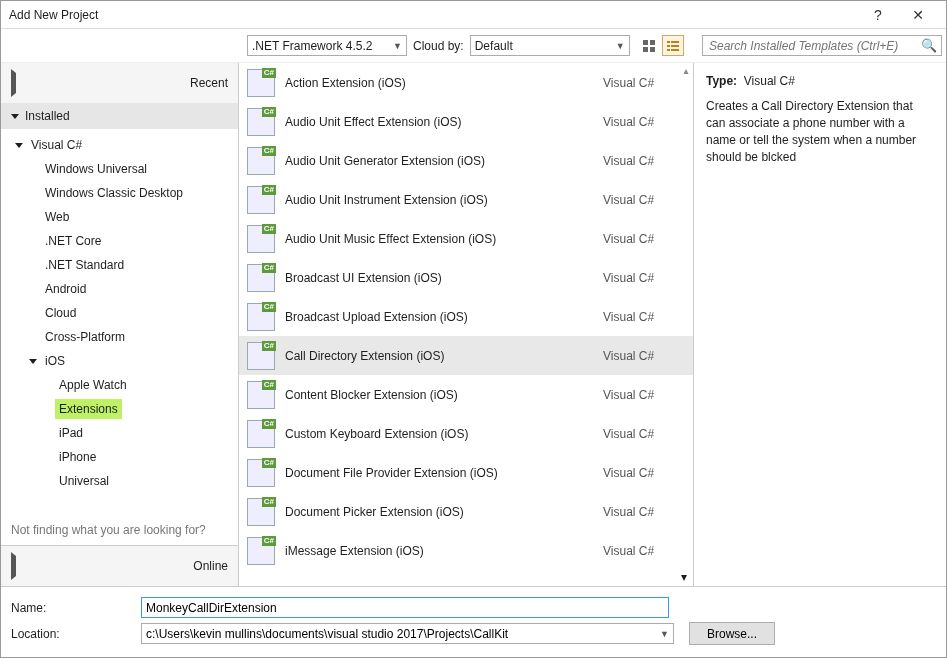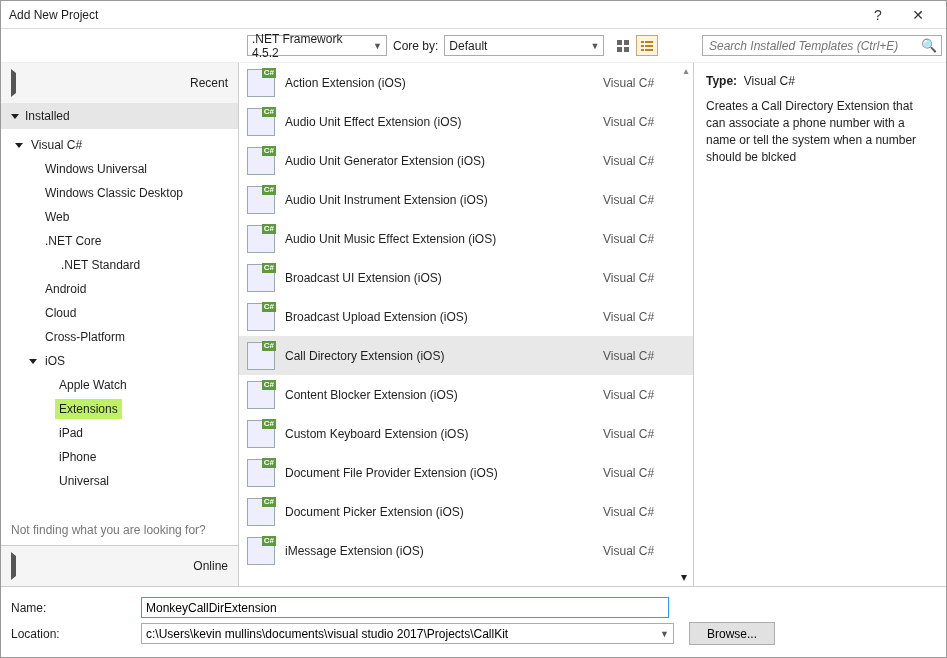--- a/index.html
+++ b/index.html
@@ -62,26 +62,26 @@
 <div class="window">
   <div class="titlebar">
     <span class="title">Add New Project</span>
     <span class="ctl">?</span>
     <span class="ctl">✕</span>
   </div>
 
   <div class="toolbar-wrap">
     <div style="width:238px"></div>
     <div class="midtoolbar">
-      <div class="combo" style="width:140px">
+      <div class="combo" style="width:160px">
         <span>.NET Framework 4.5.2</span>
         <span style="flex:1"></span>
           <span class="dd">▼</span>
       </div>
-      <span>Core by:</span>
+      <span>Cloud by:</span>
       <div class="combo" style="width:160px">
         <span>Default</span>
         <span style="flex:1"></span>
           <span class="dd">▼</span>
       </div>
       <div class="viewbtns">
         <div class="viewbtn">
           <svg class="grid-ico">
               <rect x="1" y="1" width="5" height="5" fill="#666"></rect>
               <rect x="8" y="1" width="5" height="5" fill="#666"></rect>
@@ -130,21 +130,21 @@
           </div>
         <div class="nd" style="padding-left:40px">
             <span class="lbl">Windows Classic Desktop</span>
           </div>
         <div class="nd" style="padding-left:40px">
             <span class="lbl">Web</span>
           </div>
         <div class="nd" style="padding-left:40px">
             <span class="lbl">.NET Core</span>
           </div>
-        <div class="nd" style="padding-left:56px">
+        <div class="nd" style="padding-left:40px">
             <span class="lbl">.NET Standard</span>
           </div>
         <div class="nd" style="padding-left:40px">
             <span class="lbl">Android</span>
           </div>
         <div class="nd" style="padding-left:40px">
             <span class="lbl">Cloud</span>
           </div>
         <div class="nd" style="padding-left:40px">
             <span class="lbl">Cross-Platform</span>

